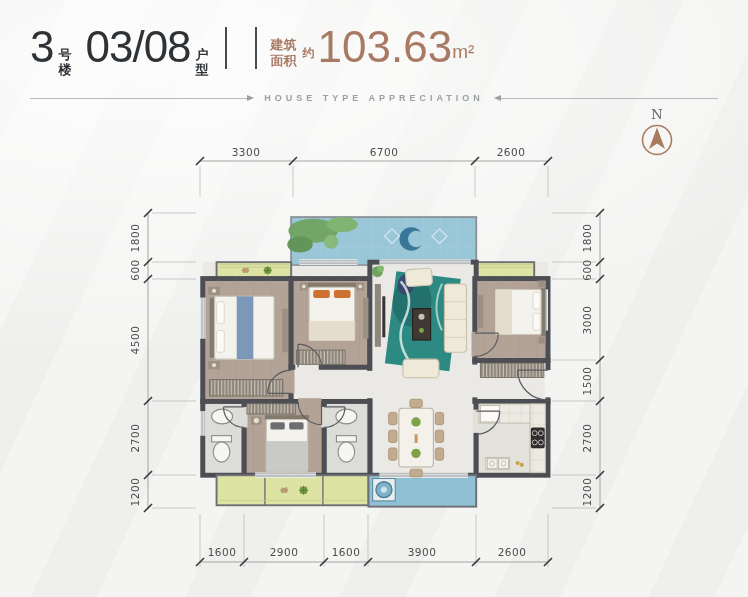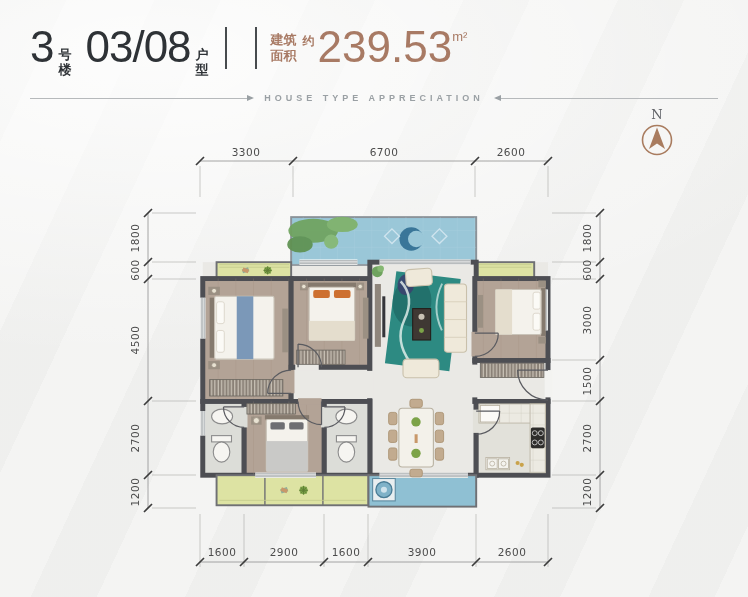--- a/index.html
+++ b/index.html
@@ -9,25 +9,25 @@
       radial-gradient(1200px 500px at 20% 10%, rgba(255,255,255,.8), rgba(255,255,255,0) 60%),
       repeating-linear-gradient(115deg, rgba(210,212,214,.12) 0 60px, rgba(255,255,255,.12) 60px 140px),
       #f3f3f1;}
   
   .header{position:absolute;top:20px;left:30px;right:28px;display:flex;align-items:flex-start;color:#2e3236;}
   .big{font-size:44px;line-height:54px;font-weight:200;letter-spacing:-1px;white-space:nowrap;}
   .stack{font-size:13px;line-height:1.18;width:15px;word-break:break-all;margin:27px 0 0 5px;font-weight:600;}
   .unitnum{margin-left:12px;}
   .vdiv{width:2px;height:42px;background:#33373b;margin:7px 14px 0 14px;opacity:.9;}
   .rooms{font-size:29px;font-weight:700;letter-spacing:2px;margin-top:10px;white-space:nowrap;}
-  .area{display:flex;color:#a87a64;}
+  .area{display:flex;color:#a87a64;align-items:center;}
   .area-stack{font-size:13px;font-weight:700;width:29px;line-height:1.25;word-break:break-all;margin-top:12px;}
   .approx{font-size:12px;margin:13px 3px 0 3px;font-weight:600;}
   .area-num{font-size:44px;font-weight:200;line-height:54px;letter-spacing:0;}
-  .area-unit{font-size:13px;margin-top:9px;font-weight:400;}
+  .area-unit{font-size:19px;margin-top:9px;font-weight:400;}
   
   .sub{position:absolute;top:93px;left:30px;right:30px;display:flex;align-items:center;gap:12px;}
   .sub .line{flex:1;height:1px;background:#b6b9bb;position:relative;}
   .sub .line.l::after{content:"";position:absolute;right:-2px;top:-3px;border-left:7px solid #9aa0a4;
      border-top:3.5px solid transparent;border-bottom:3.5px solid transparent;}
   .sub .line.r::before{content:"";position:absolute;left:-2px;top:-3px;border-right:7px solid #9aa0a4;
      border-top:3.5px solid transparent;border-bottom:3.5px solid transparent;}
   .sub .txt{font-size:9px;letter-spacing:4px;color:#9aa0a4;font-weight:600;}
   
   .compass{position:absolute;left:638px;top:104px;width:38px;height:58px;}
@@ -46,21 +46,21 @@
   <div class="header">
     <div class="big">3</div>
     <div class="stack">号楼</div>
     <div class="big unitnum">03/08</div>
     <div class="stack">户型</div>
     <div class="vdiv"></div>
     <div class="vdiv"></div>
     <div class="area">
       <div class="area-stack">建筑面积</div>
       <div class="approx">约</div>
-      <div class="area-num">239.53</div>
+      <div class="area-num">103.63</div>
       <div class="area-unit">m²</div>
     </div>
   </div>
 
   <div class="sub">
     <div class="line l"></div>
     <div class="txt">HOUSE TYPE APPRECIATION</div>
     <div class="line r"></div>
   </div>
 

